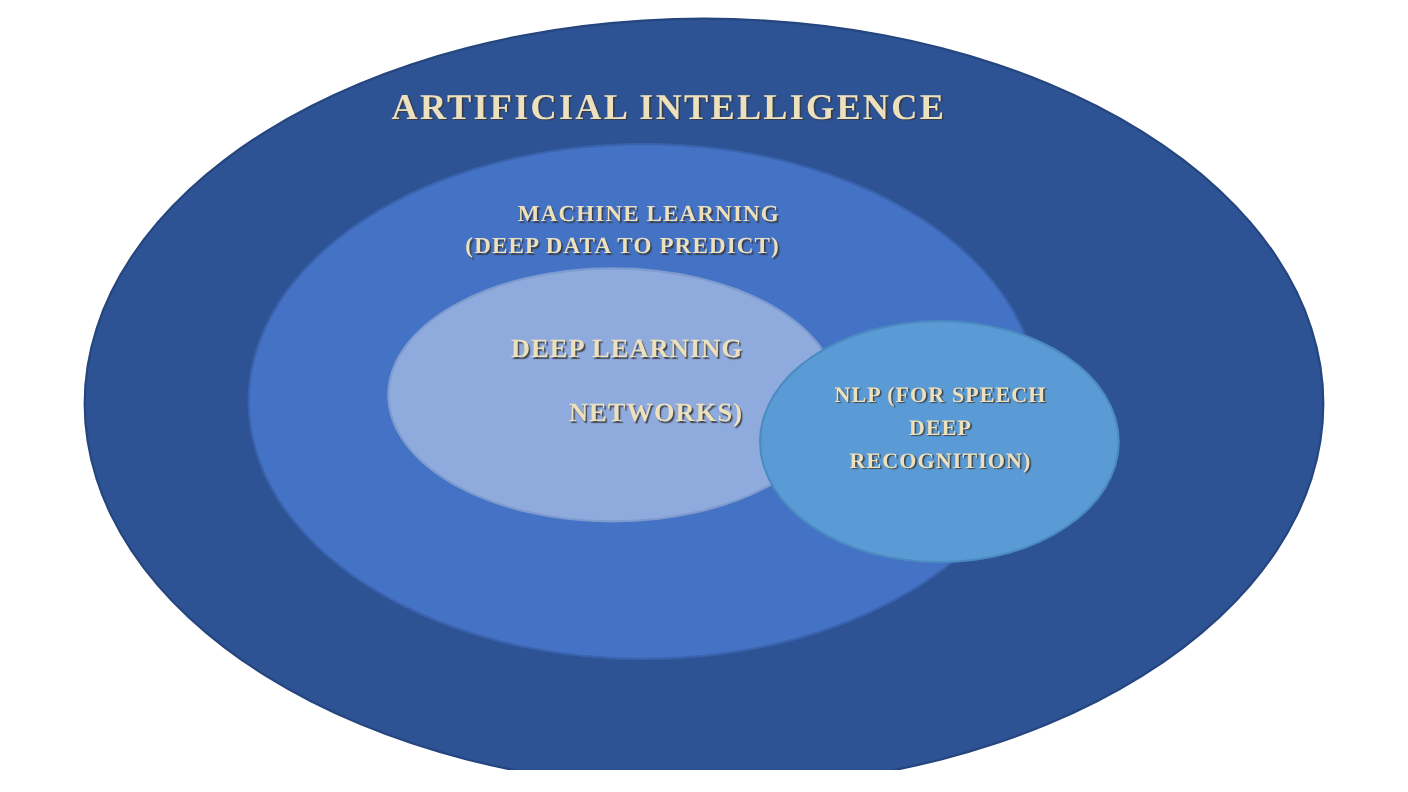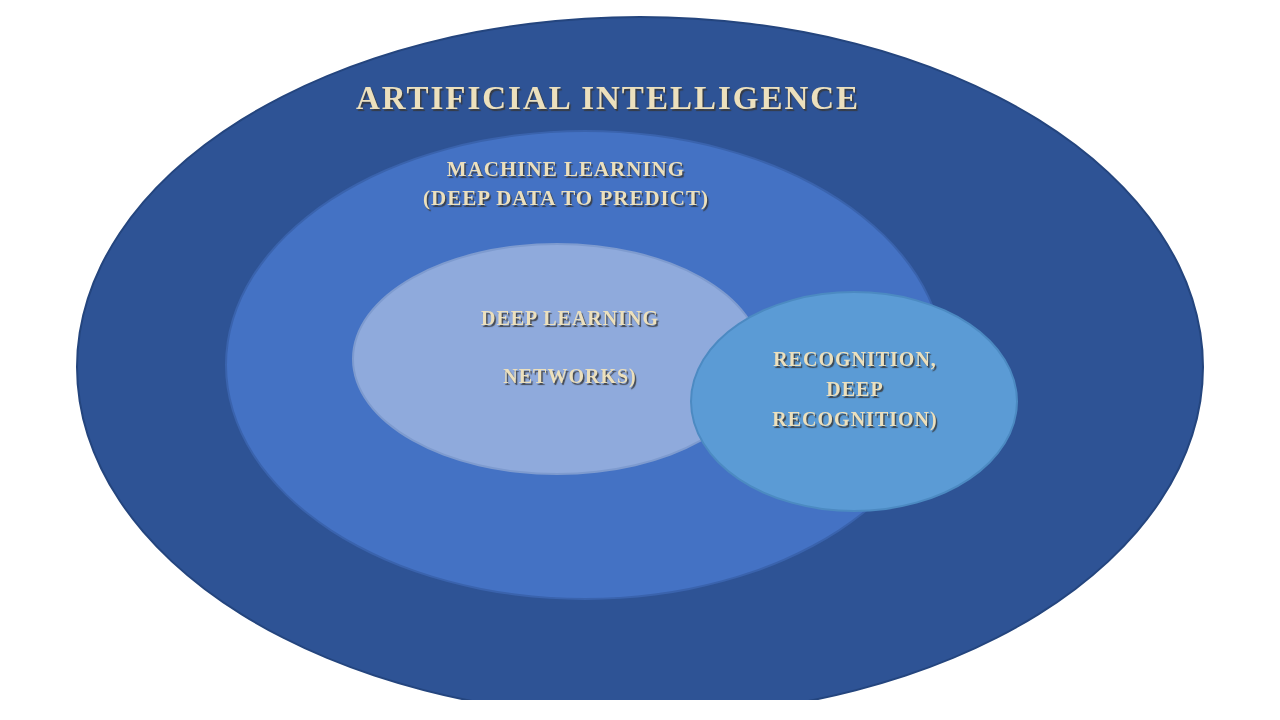--- a/index.html
+++ b/index.html
@@ -64,29 +64,31 @@
     font-variant: small-caps;
   }
   .label-title {
     left: 608px;
     top: 80px;
     font-size: 33px;
     letter-spacing: 2px;
   }
   .label-ml {
     left: 566px;
-    top: 155px;
+    top: 180px;
     font-size: 21px;
     line-height: 29px;
+    text-align: right;
   }
   .label-dl {
     left: 570px;
     top: 304px;
-    font-size: 20px;
+    font-size: 24px;
     line-height: 29px;
+    text-align: right;
   }
   .label-dl .gap {
     height: 29px;
   }
   .label-nlp {
     left: 855px;
     top: 344px;
     font-size: 20px;
     line-height: 30px;
   }
@@ -111,18 +113,18 @@
     <div>(DEEP DATA TO PREDICT)</div>
   </div>
 
   <div class="label label-dl">
     <div>DEEP LEARNING</div>
     <div class="gap"></div>
     <div>NETWORKS)</div>
   </div>
 
   <div class="label label-nlp">
-    <div>RECOGNITION,</div>
+    <div>NLP (FOR SPEECH</div>
     <div>DEEP</div>
     <div>RECOGNITION)</div>
   </div>
 
 </div>
 
 </body></html>

